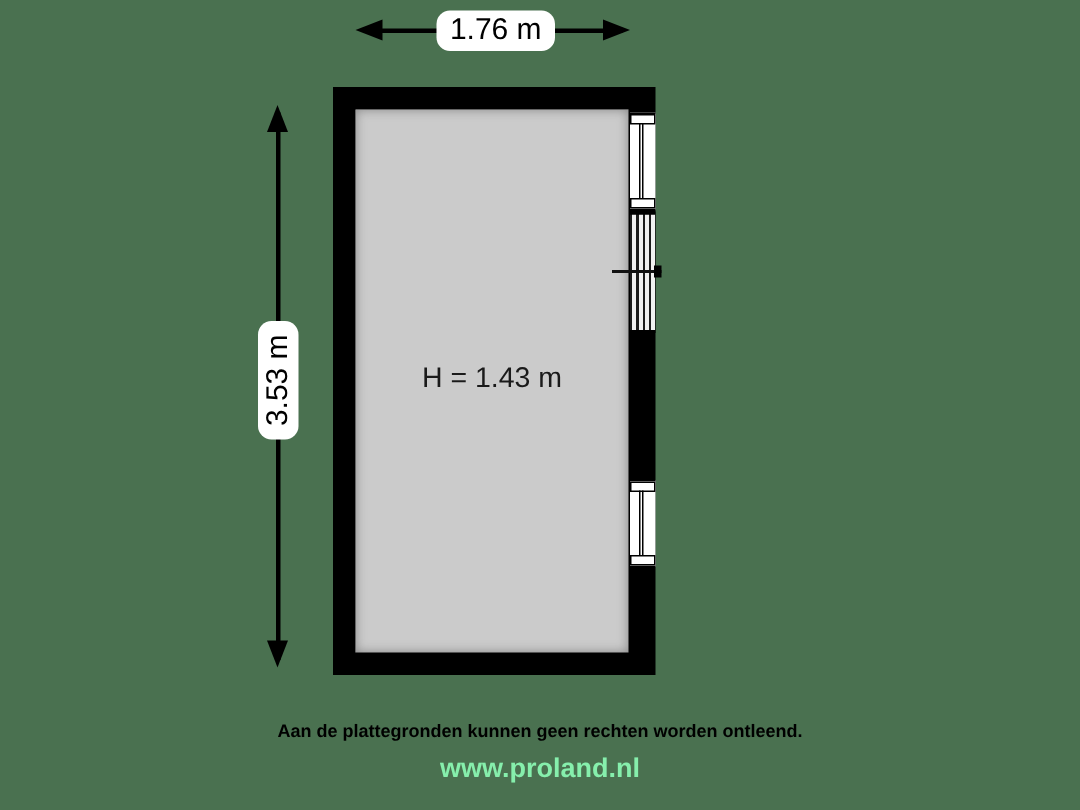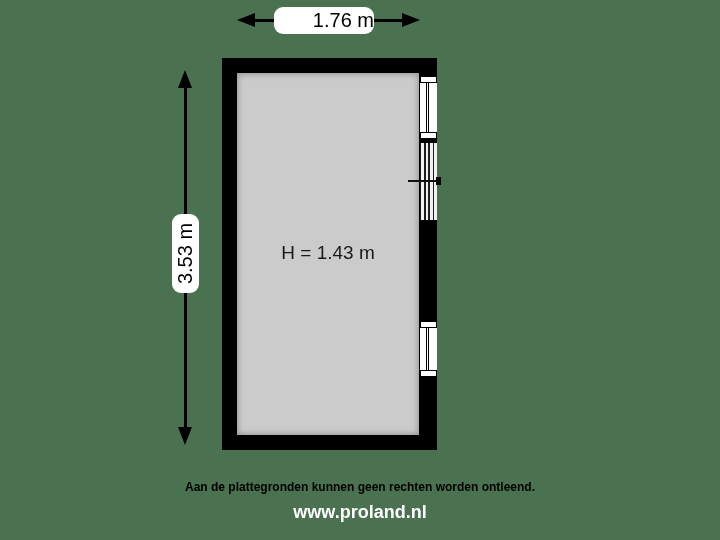--- a/index.html
+++ b/index.html
@@ -87,24 +87,24 @@
     border-right: 18px solid #000;
   }
   .arrow-right-head {
     position: absolute; left: 402px; top: 13px;
     width: 0; height: 0;
     border-top: 7px solid transparent;
     border-bottom: 7px solid transparent;
     border-left: 18px solid #000;
   }
   .dim-label-h {
-    position: absolute; left: 274px; top: 7px;
-    width: 100px; height: 27px;
+    position: absolute; left: 291px; top: 7px;
+    width: 79px; height: 27px;
     background: #fff; border-radius: 9px;
-    display: flex; align-items: center; justify-content: flex-end;
+    display: flex; align-items: center; justify-content: center;
     font-size: 20px; color: #000;
   }
   .dim-shaft-v {
     position: absolute; left: 184px; top: 75px;
     width: 3px; height: 365px; background: #000;
   }
   .arrow-up-head {
     position: absolute; left: 178px; top: 70px;
     width: 0; height: 0;
     border-left: 7px solid transparent;
@@ -131,21 +131,21 @@
   }
   
   .footer-disclaimer {
     position: absolute; left: 0; top: 480px;
     width: 720px; text-align: center;
     font-size: 12px; font-weight: bold; color: #000;
   }
   .footer-website {
     position: absolute; left: 0; top: 502px;
     width: 720px; text-align: center;
-    font-size: 18px; font-weight: bold; color: #ffffff;
+    font-size: 18px; font-weight: bold; color: #86efac;
   }
 </style>
 </head>
 <body>
 
 <div id="canvas">
 
   <div class="dim-shaft-h"></div>
   <div class="arrow-left-head"></div>
   <div class="arrow-right-head"></div>

